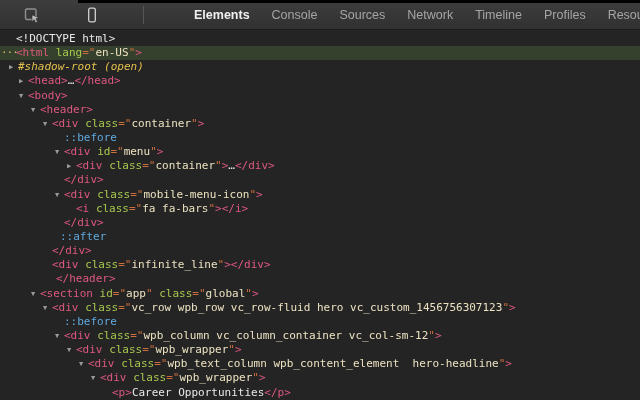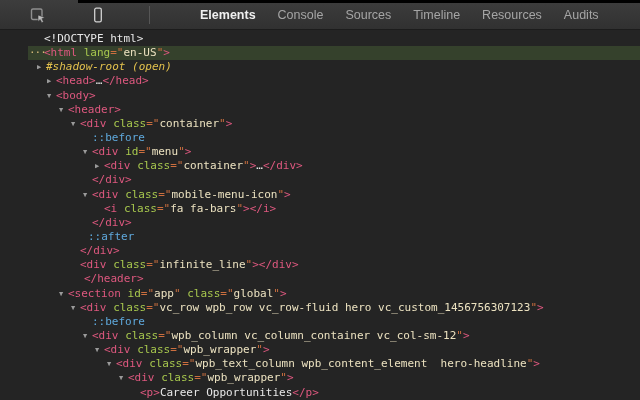--- a/index.html
+++ b/index.html
@@ -8,21 +8,21 @@
     background: var(--bg);
     font-family: "DejaVu Sans Mono", "Liberation Mono", monospace;
     position:relative;
   }
   
   .toolbar {
     position:absolute; top:0; left:0; right:0; height:30px;
     background: linear-gradient(#3d3d3d, #313131);
     border-bottom: 1px solid #1c1c1c;
     display:flex; align-items:center;
-    padding-left:24px; box-sizing:border-box;gap:32px;
+    padding-left:18px; box-sizing:border-box;gap:32px;
   }
   .top-strip {
     position:absolute; top:0; left:78px; right:0; height:3px;
     background:#000; z-index:5;
   }
   .tb-icon {
     width:16px; height:16px; margin:0 6px; flex:0 0 auto;
     display:flex; align-items:center; justify-content:center;
   }
   .separator {
@@ -35,21 +35,21 @@
     font-size:12.5px; color: var(--tabtext); cursor:default;
   }
   .tab.active { color: var(--tabactive); font-weight:bold; }
   
   .tree {
     position:absolute; top:31px; left:0; right:0; bottom:0;
     background: var(--bg); overflow:hidden; padding-top:1px;
   }
   .row {
     position:relative; height:14.15px; line-height:14.3px;
-    font-size:11px; white-space:pre; color: var(--plain); margin-left: 28px;
+    font-size:11px; white-space:pre; color: var(--plain);
   }
   .row.selected { background: var(--selectbg); }
   .gutter {
     position:absolute; left:1px; top:0; color: var(--gutterdots);
     letter-spacing:-1px; font-size:11px;
   }
   .arrow {
     display:inline-block; width:12px; margin-left:-13px; margin-right:1px;
     text-align:center; font-size:7px; color: var(--arrow);
     vertical-align:1px;
@@ -77,21 +77,23 @@
   <div class="tb-icon">
     <svg width="16" height="16" viewBox="0 0 16 16">
       <rect x="4.7" y="1.2" width="6.6" height="13.6" rx="1.6" fill="none" stroke="#d2d2d2" stroke-width="1.3"></rect>
     </svg>
   </div>
   <div class="separator"></div>
   <div class="tabs">
       <div class="tab active">Elements</div>
       <div class="tab">Console</div>
       <div class="tab">Sources</div>
+      <div class="tab">Network</div>
       <div class="tab">Timeline</div>
+      <div class="tab">Profiles</div>
       <div class="tab">Resources</div>
       <div class="tab">Audits</div>
     </div>
 </div>
 
 <div class="tree">
     <div class="row" style="padding-left: 16px;"><span class="tk-pl">&lt;!DOCTYPE html&gt;</span></div>
     <div class="row selected" style="padding-left: 16px;"><span class="gutter">···</span><span class="tk-tg">&lt;html </span><span class="tk-at">lang</span><span class="tk-pu">="</span><span class="tk-vl">en-US</span><span class="tk-pu">"</span><span class="tk-tg">&gt;</span></div>
     <div class="row" style="padding-left: 18px; font-style: italic;"><span class="arrow">▶</span><span class="tk-sh">#shadow-root (open)</span></div>
     <div class="row" style="padding-left: 28px;"><span class="arrow">▶</span><span class="tk-tg">&lt;head&gt;</span><span class="tk-pl">…</span><span class="tk-tg">&lt;/head&gt;</span></div>

